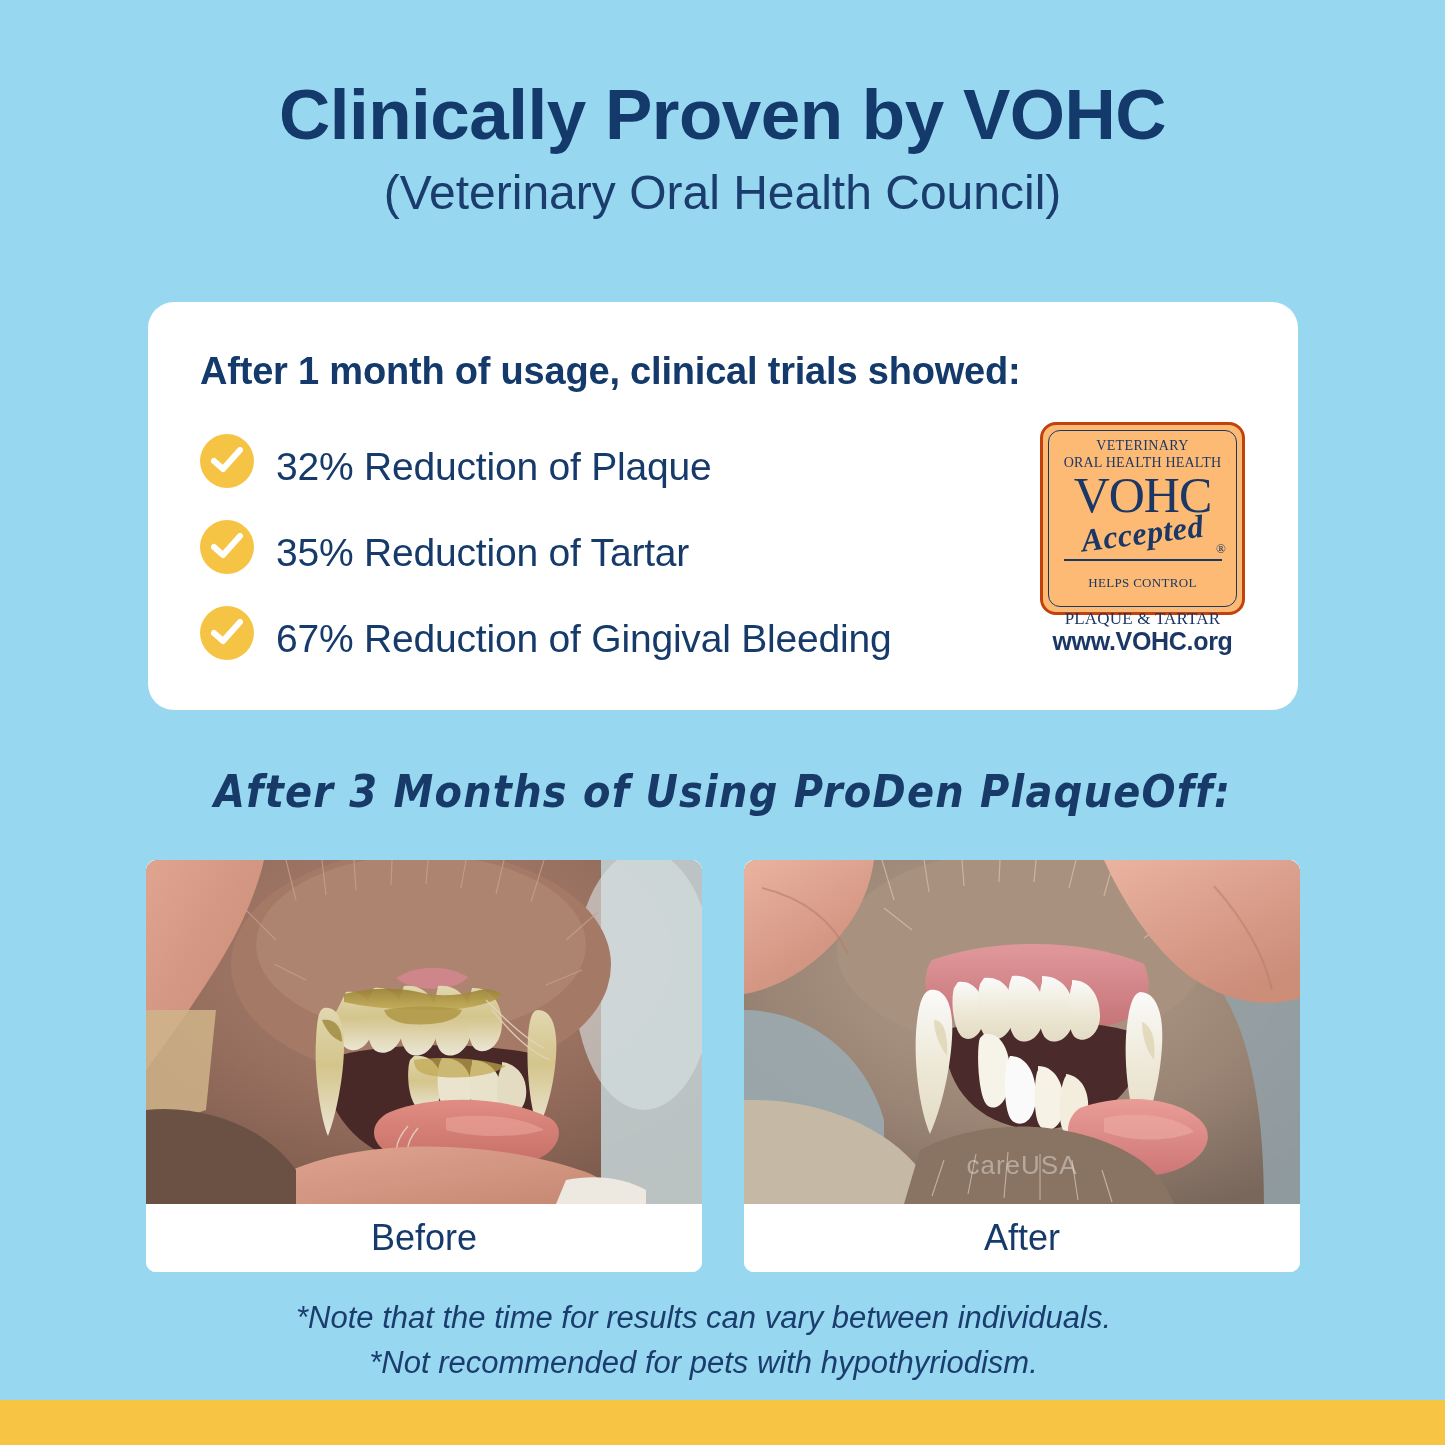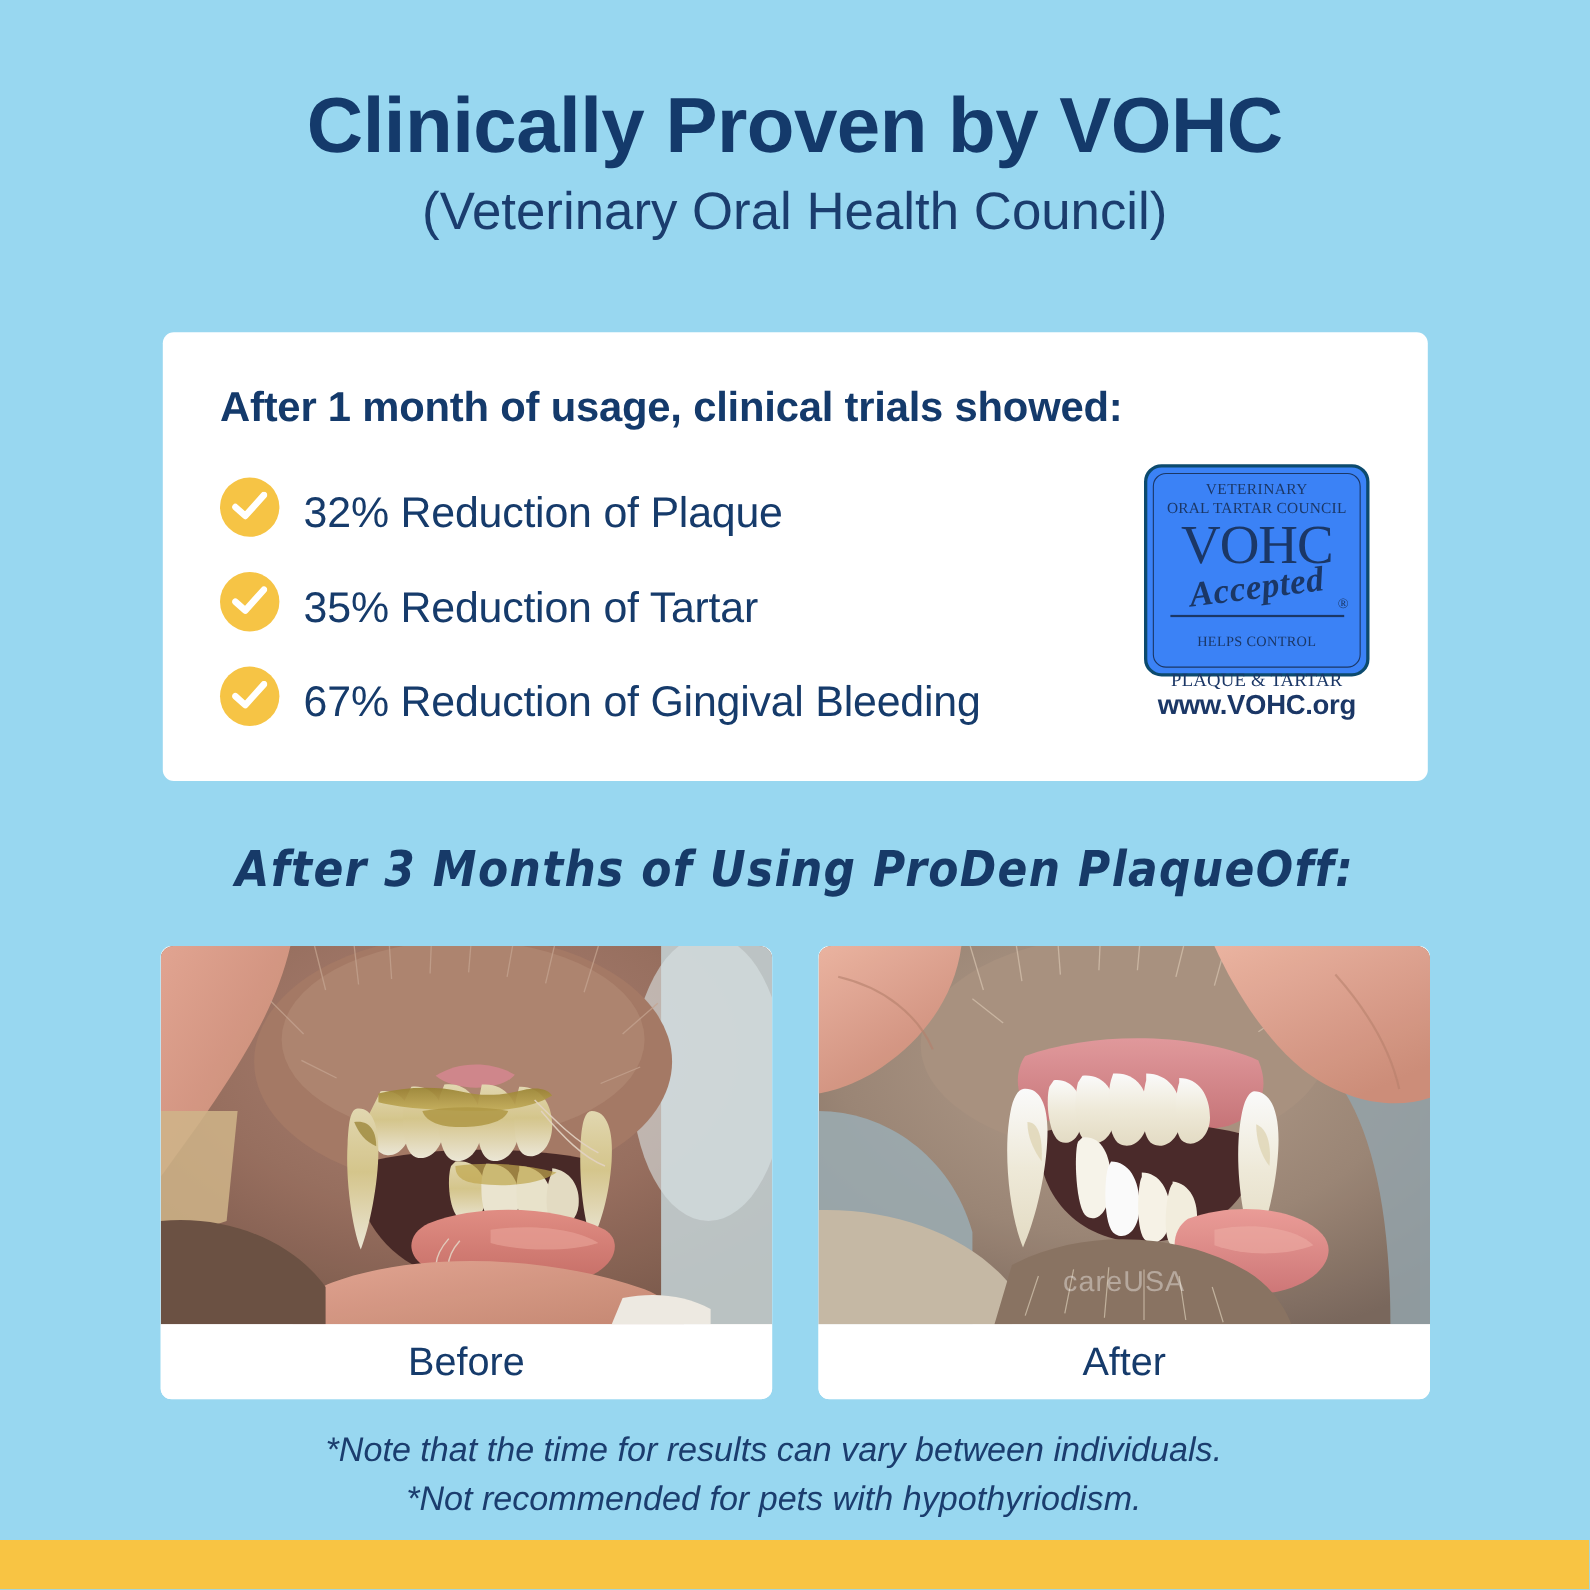--- a/index.html
+++ b/index.html
@@ -48,21 +48,21 @@
   }
 
   
   .stats-card {
     position: absolute;
     left: 148px;
     top: 302px;
     width: 1150px;
     height: 408px;
     background: #FFFFFF;
-    border-radius: 10px;
+    border-radius: 26px;
     box-sizing: border-box;
   }
   .stats-heading {
     position: absolute;
     left: 52px;
     top: 48px;
     font-size: 38px;
     font-weight: bold;
     color: #143A6B;
     letter-spacing: -0.2px;
@@ -106,24 +106,24 @@
     position: absolute;
     left: 1040px;
     top: 422px;
     width: 205px;
     height: 232px;
   }
   .vohc-box {
     position: relative;
     width: 205px;
     height: 193px;
-    border: 3px solid #0c4a6e;
+    border: 3px solid #c2410c;
     border-radius: 16px;
     box-sizing: border-box;
-    background: #3b82f6;
+    background: #fdba74;
   }
   .vohc-box::after {
     content: "";
     position: absolute;
     left: 5px;
     top: 5px;
     right: 5px;
     bottom: 5px;
     border: 1.5px solid #1B3766;
     border-radius: 12px;
@@ -343,21 +343,21 @@
           </svg>
         </div>
         <div class="stat-text">67% Reduction of Gingival Bleeding</div>
       </div>
 
     </div>
 
     <div class="vohc-seal" style="left:892px; top:120px;">
       <div class="vohc-box">
         <div class="vohc-top-line1">VETERINARY</div>
-        <div class="vohc-top-line2">ORAL TARTAR COUNCIL</div>
+        <div class="vohc-top-line2">ORAL HEALTH HEALTH</div>
         <div class="vohc-main">VOHC</div>
         <div class="vohc-accepted-wrap">
           <span class="vohc-accepted">Accepted</span>
           <span class="vohc-reg">®</span>
         </div>
         <div class="vohc-divider"></div>
         <div class="vohc-bottom1">HELPS CONTROL</div>
         <div class="vohc-bottom2">PLAQUE &amp; TARTAR</div>
       </div>
       <div class="vohc-url">www.VOHC.org</div>

